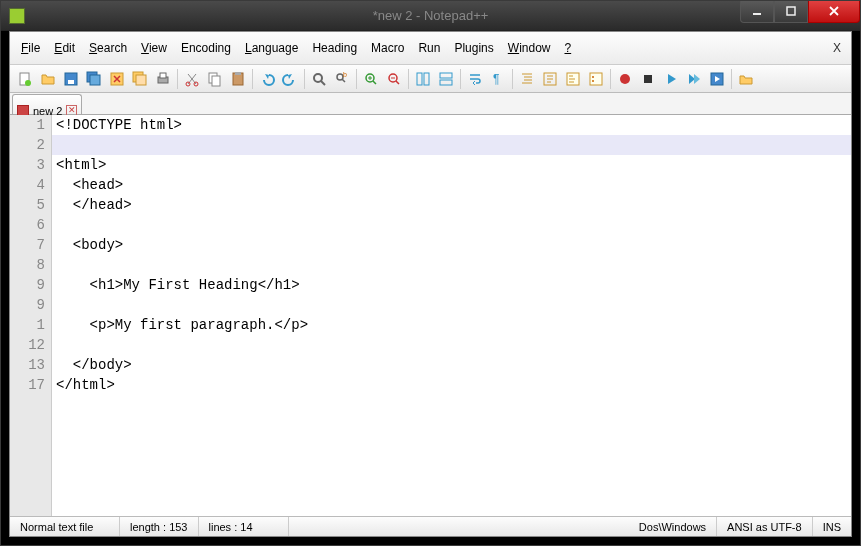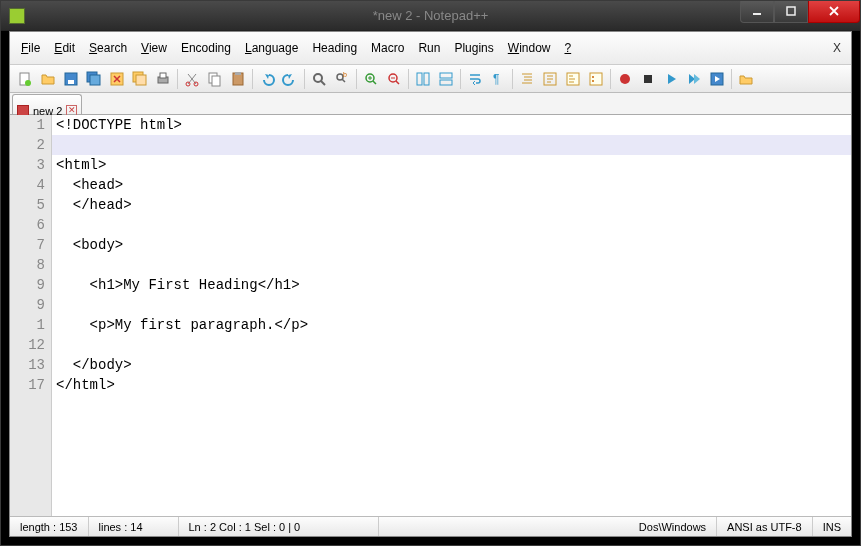--- a/index.html
+++ b/index.html
@@ -291,22 +291,22 @@
           <div>9</div>
           <div>1</div>
           <div>12</div>
           <div>13</div>
           <div>17</div>
         </div>
       <div class="code" id="code"><div class="code-line">&lt;!DOCTYPE html&gt;</div><div class="code-line current"></div><div class="code-line">&lt;html&gt;</div><div class="code-line">  &lt;head&gt;</div><div class="code-line">  &lt;/head&gt;</div><div class="code-line"></div><div class="code-line">  &lt;body&gt;</div><div class="code-line"></div><div class="code-line">    &lt;h1&gt;My First Heading&lt;/h1&gt;</div><div class="code-line"></div><div class="code-line">    &lt;p&gt;My first paragraph.&lt;/p&gt;</div><div class="code-line"></div><div class="code-line">  &lt;/body&gt;</div><div class="code-line">&lt;/html&gt;</div></div>
     </div>
 
     <div class="statusbar">
+      <div class="stat" style="width:110px">Normal text file</div>
       <div class="stat">length : 153</div>
       <div class="stat" style="border-left:none;width:90px">lines : 14</div>
-      <div class="stat" style="width:200px">Ln : 2    Col : 1    Sel : 0 | 0</div>
       <div class="spacer"></div>
       <div class="stat">Dos\Windows</div>
       <div class="stat">ANSI as UTF-8</div>
       <div class="stat">INS</div>
     </div>
   </div>
 </div>
 
 </body></html>

